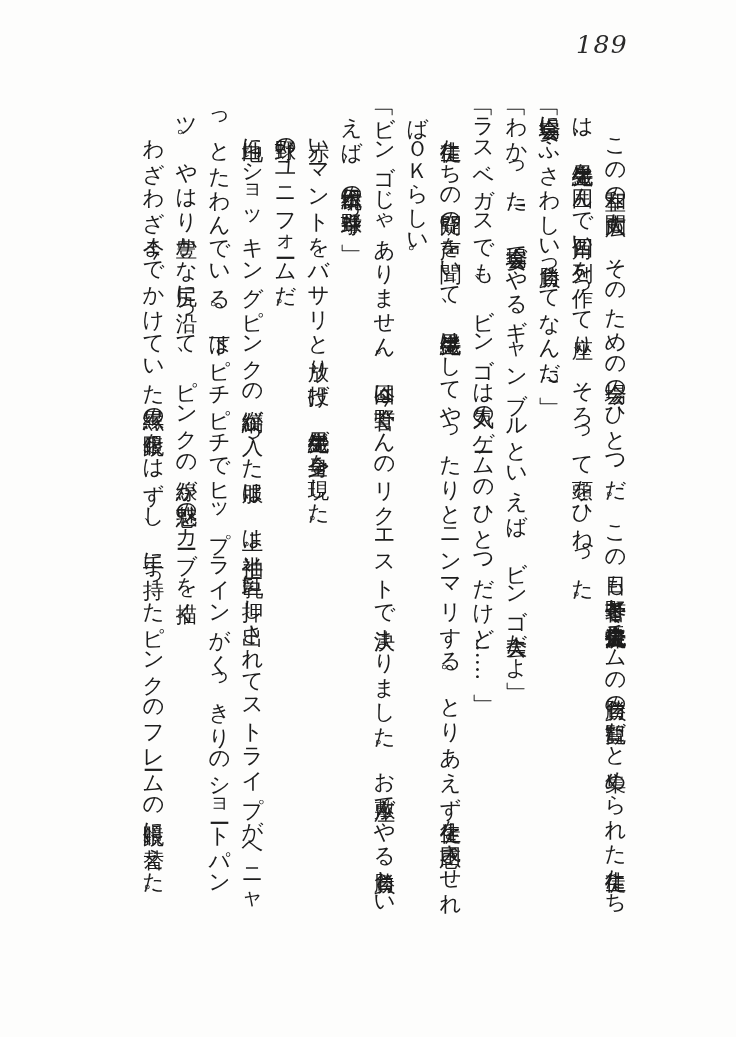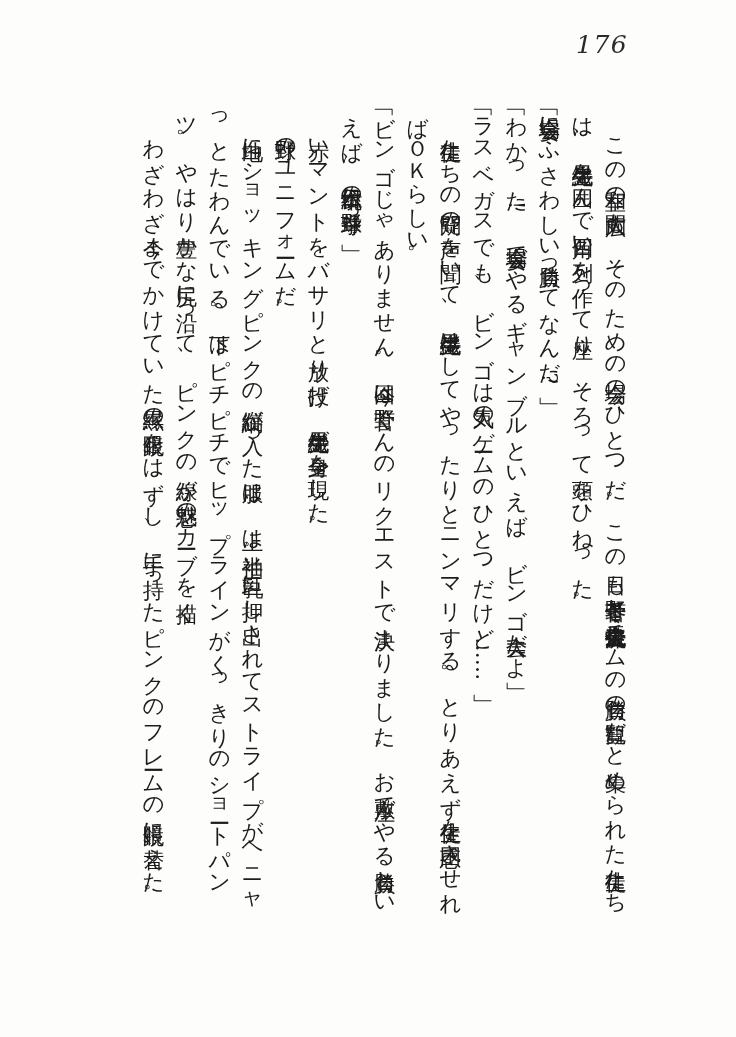--- a/index.html
+++ b/index.html
@@ -44,21 +44,21 @@
     text-indent: 0;
   }
   .para.indent {
     text-indent: 1em;
   }
 </style>
 </head>
 <body>
 
 <div class="page">
-  <div class="page-number">176</div>
+  <div class="page-number">189</div>
   <div class="text-block">
       <p class="para indent">この和室の大広間も、そのための会場のひとつだ。この日も菅野千冬と生徒会長・流奈先生チームの勝負の観覧だと集められた生徒たちは、早織先生を囲んで四角い列を作って座り、そろって頭をひねった。</p>
       <p class="para">「宴会場にふさわしい勝負ってなんだ?」</p>
       <p class="para">「わかった!　宴会場でやるギャンブルといえば、ビンゴ大会だよ」</p>
       <p class="para">「ラスベガスでも、ビンゴは人気のゲームのひとつだけど……」</p>
       <p class="para indent">生徒たちの疑問の声を聞いて、早織先生はしてやったりとニンマリする。とりあえず生徒を困惑させればＯＫらしい。</p>
       <p class="para">「ビンゴじゃありません。今回は菅野くんのリクエストで決まりました。お座敷でやる勝負といえば、日本伝統の野球拳っ!」</p>
       <p class="para indent">赤いマントをバサリと放り投げ、早織先生が全身を現した。</p>
       <p class="para indent">野球のユニフォームだ。</p>
       <p class="para indent">白地にショッキングピンクの縦縞が入った服は、上は半袖。巨乳に押し出されてストライプがヘニャっとたわんでいる。下はピチピチでヒップラインがくっきりのショートパンツ。やはり豊かな尻に沿って、ピンクの線が魅惑のカーブを描く。</p>

